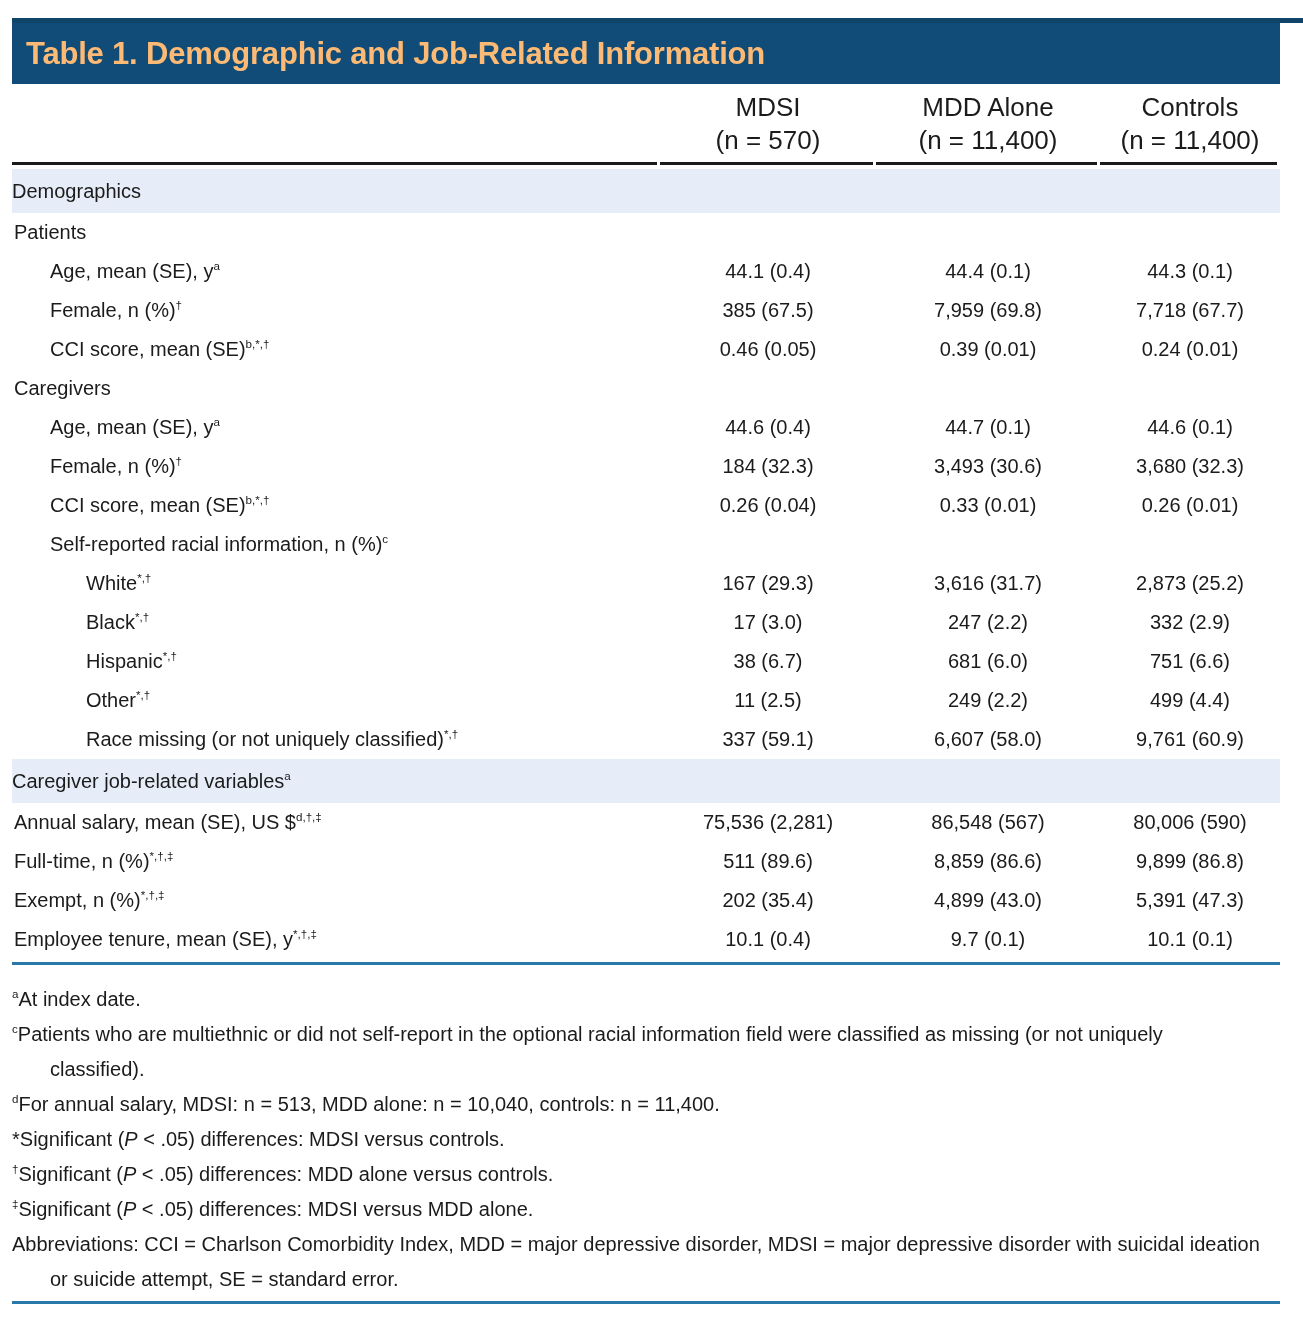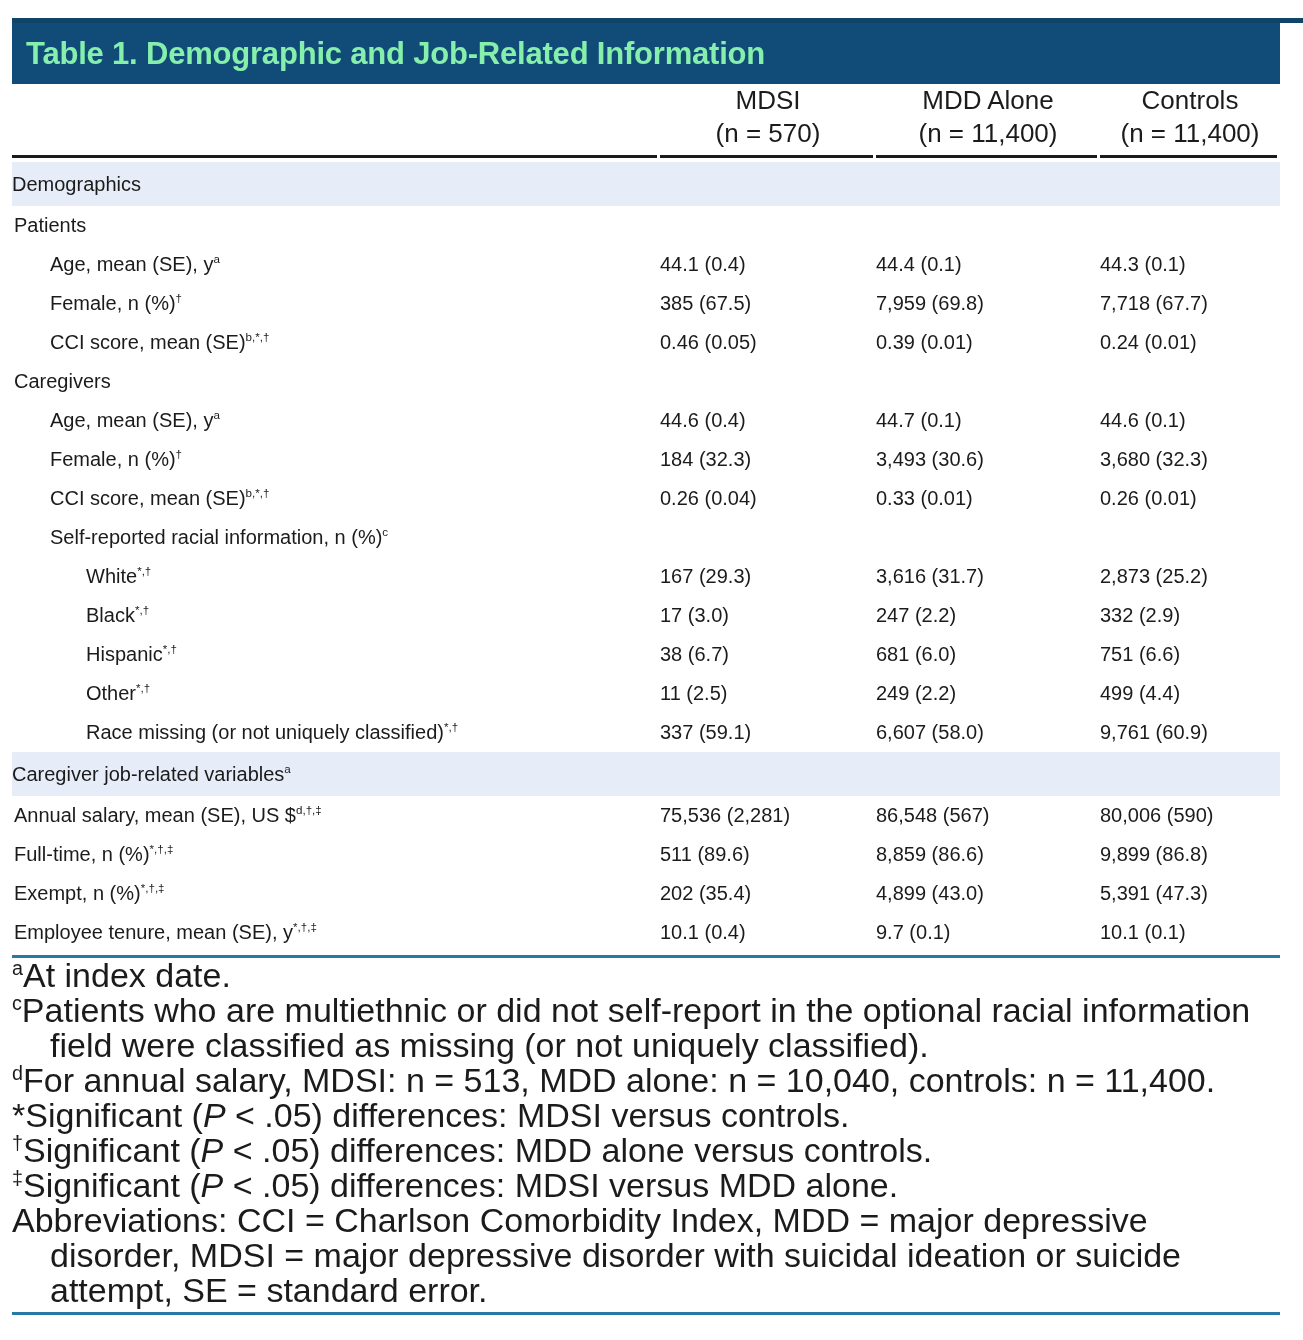--- a/index.html
+++ b/index.html
@@ -16,33 +16,34 @@
     margin: 18px 0 0 12px;
     width: 1291px;
     height: 5px;
     background: #0f4569;
   }
   .title-bar {
     margin-left: 12px;
     width: 1268px;
     height: 61px;
     background: #114c78;
-    color: #86efac;
+    color: #fdba74;
     display: flex;
     align-items: center;
     box-sizing: border-box;
     padding-left: 14px;
     font-size: 31px;
     font-weight: 700;
     letter-spacing: -0.2px;
   }
   .content { margin-left: 12px; width: 1268px; }
   .col-headers {
     display: grid;
     grid-template-columns: 648px 216px 224px 180px;
+    padding-top: 7px;
     font-size: 26px;
     line-height: 33px;
   }
   .col-head { text-align: center; }
   .header-rule { display: flex; margin-top: 5px; }
   .header-rule .seg { height: 3px; background: #1a1a1a; }
   .header-rule .seg.s0 { width: 645px; margin-right: 3px; }
   .header-rule .seg.s1 { width: 213px; margin-right: 3px; }
   .header-rule .seg.s2 { width: 221px; margin-right: 3px; }
   .header-rule .seg.s3 { width: 177px; }
@@ -57,32 +58,32 @@
   table.demo-table col.c1 { width: 216px; }
   table.demo-table col.c2 { width: 224px; }
   table.demo-table col.c3 { width: 180px; }
   table.demo-table td { padding: 0; vertical-align: middle; height: 39px; }
   tr.section-row td { background: #e7edf8; height: 44px; }
   td.section-cell { padding-left: 2px; }
   td.label-cell { white-space: nowrap; overflow: hidden; }
   td.label-cell.ind0 { padding-left: 2px; }
   td.label-cell.ind1 { padding-left: 38px; }
   td.label-cell.ind2 { padding-left: 74px; }
-  td.value-cell { text-align: left; white-space: nowrap; }
+  td.value-cell { text-align: center; white-space: nowrap; }
   sup { font-size: 0.58em; vertical-align: super; line-height: 0; }
   .mid-rule, .bottom-rule {
     width: 1268px;
     height: 3px;
     background: #2878a8;
   }
   .mid-rule { margin-top: 3px; }
   .footnotes {
     width: 1248px;
-    margin-top: 0;
-    font-size: 34px;
+    margin-top: 17px;
+    font-size: 20px;
     line-height: 35px;
   }
   .footnote {
     margin: 0;
     padding-left: 38px;
     text-indent: -38px;
   }
   .footnote i { font-style: italic; }
   .bottom-rule { margin-top: 4px; }
 </style>

